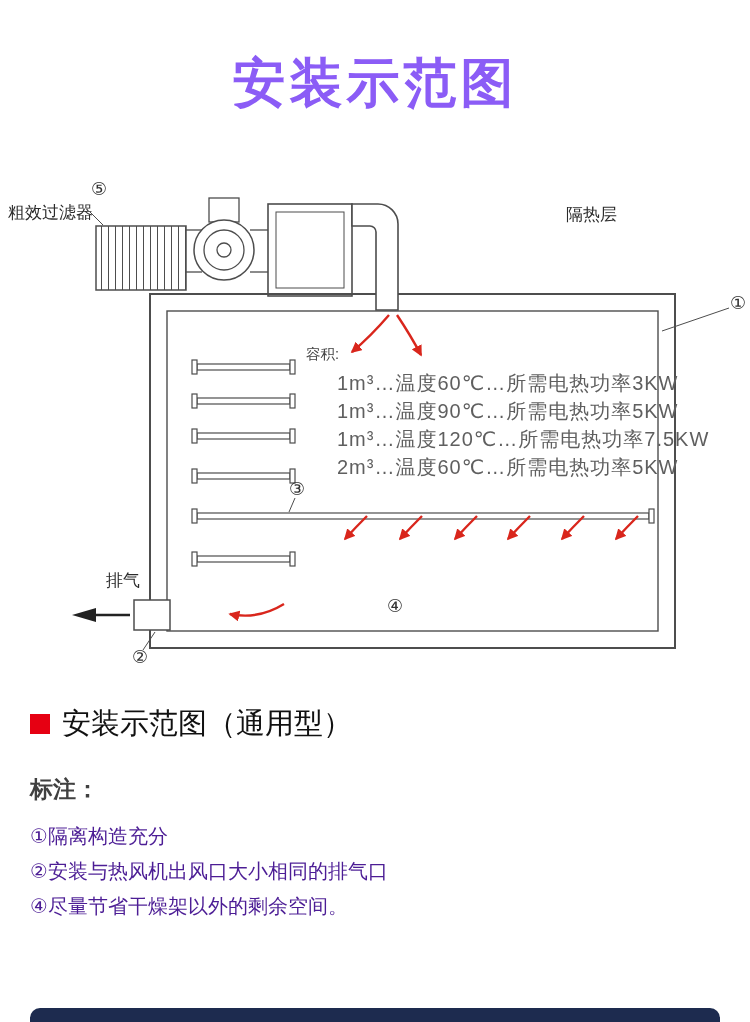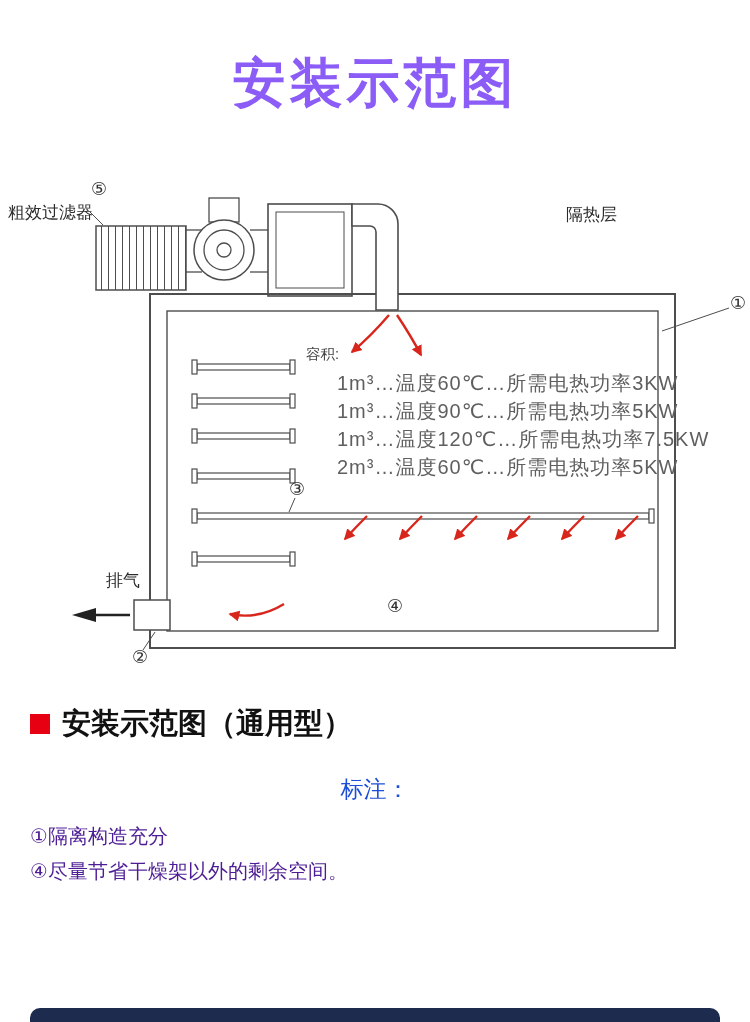--- a/index.html
+++ b/index.html
@@ -3,22 +3,22 @@
 <meta charset="utf-8">
 <style>
   html,body{margin:0;padding:0;}
   body{width:750px;height:1022px;background:#ffffff;font-family:"Liberation Sans","DejaVu Sans",sans-serif;position:relative;overflow:hidden;}
   .page{position:relative;width:750px;height:1022px;background:#ffffff;}
   .main-title{position:absolute;top:48px;left:0;width:750px;text-align:center;font-size:53px;font-weight:800;color:#8b5cf6;letter-spacing:4px;margin:0;}
   .diagram-wrap{position:absolute;top:168px;left:0;width:750px;height:515px;}
   .info{position:absolute;top:704px;left:30px;right:30px;}
   .heading-row{display:flex;align-items:center;gap:12px;}
   .bullet{width:20px;height:20px;background:#e60012;flex:0 0 auto;}
-  .section-heading{margin:0;font-size:29px;font-weight:700;color:#111;}
-  .notes-label{margin-top:30px;font-size:23px;font-weight:400;color:#1d4ed8;text-align:center;}
+  .section-heading{margin:0;font-size:29px;font-weight:400;color:#111;}
+  .notes-label{margin-top:30px;font-size:23px;font-weight:700;color:#404040;}
   .notes{margin:14px 0 0 0;padding:0;list-style:none;}
   .notes li{font-size:20px;color:#4c1d95;line-height:35px;}
   .footer-bar{position:absolute;left:30px;right:30px;bottom:0;height:14px;background:#1d2b4f;border-radius:10px 10px 0 0;}
   text{font-family:"Liberation Sans","DejaVu Sans",sans-serif;}
   .spec{fill:#5f5f5f;font-size:20px;letter-spacing:1px;}
   .lbl{fill:#2b2b2b;font-size:17px;}
   .callout{fill:#333;font-size:18px;}
 </style>
 </head>
 <body>
@@ -128,18 +128,19 @@
   </div>
 
   <div class="info">
     <div class="heading-row">
       <span class="bullet"></span>
       <h2 class="section-heading">安装示范图（通用型）</h2>
     </div>
     <div class="notes-label">标注：</div>
     <ul class="notes">
       <li>①隔离构造充分</li>
+      <li>②安装与热风机出风口大小相同的排气口</li>
       <li>④尽量节省干燥架以外的剩余空间。</li>
     </ul>
   </div>
 
   <div class="footer-bar"></div>
 </div>
 
 </body></html>

